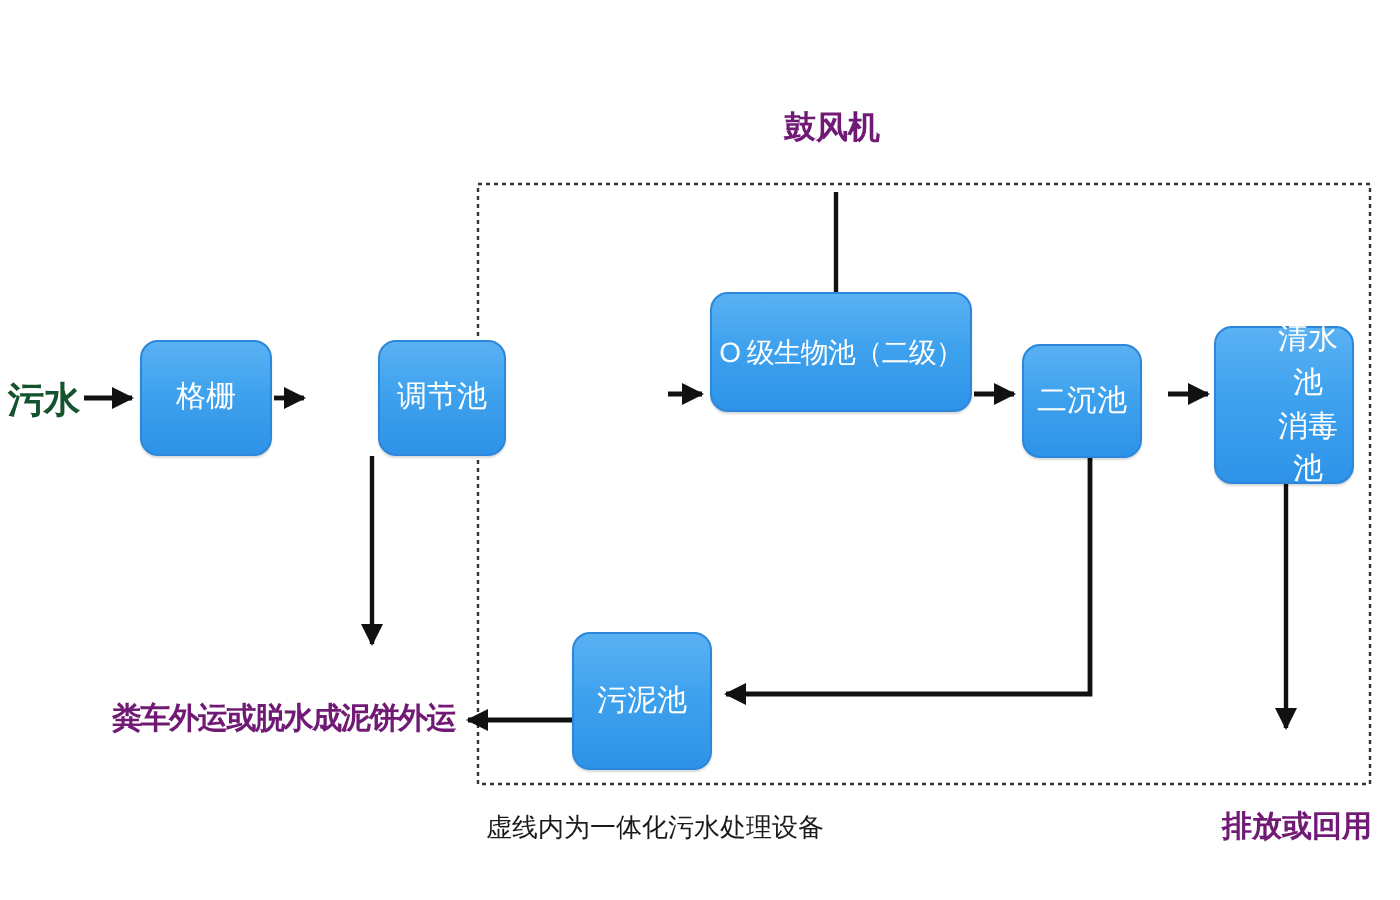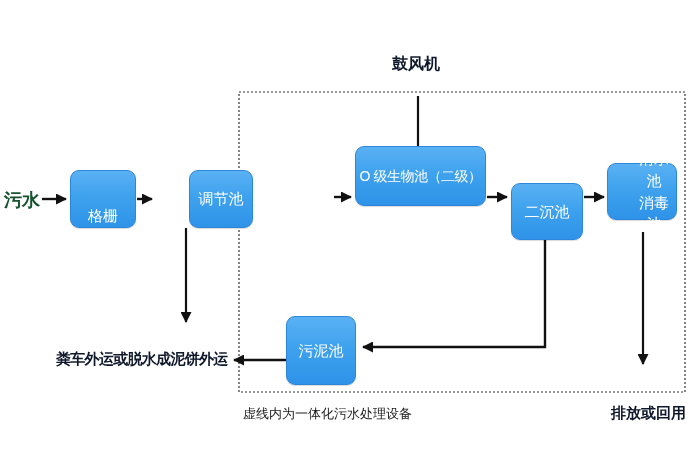--- a/index.html
+++ b/index.html
@@ -33,21 +33,21 @@
     line-height: 1.45;
     box-shadow: 0 1px 1px rgba(0,0,0,0.15);
   }
   .node.small-font { font-size: 14px; letter-spacing: -0.5px; }
   .label {
     position: absolute;
     white-space: nowrap;
     font-weight: bold;
   }
   .label-black { color: #14532d; }
-  .label-blue { color: #0f172a; }
+  .label-blue { color: #701a75; }
   .caption {
     position: absolute;
     white-space: nowrap;
     color: #1a1a1a;
     font-weight: normal;
     font-size: 13px;
   }
 </style>
 </head>
 <body>
@@ -79,38 +79,38 @@
 
     <path d="M186,228 V322" stroke="#111111" stroke-width="2.2" fill="none" marker-end="url(#ah)"></path>
 
     <path d="M545,222 V347 H363" stroke="#111111" stroke-width="2.4" fill="none" marker-end="url(#ah)"></path>
 
     <path d="M286,360 H234" stroke="#111111" stroke-width="2.4" fill="none" marker-end="url(#ah)"></path>
 
     <path d="M643,232 V364" stroke="#111111" stroke-width="2.2" fill="none" marker-end="url(#ah)"></path>
   </svg>
 
-  <div class="node" style="left:70px; top:170px; width:66px; height:58px;justify-content:flex-end;">
+  <div class="node" style="left:70px; top:170px; width:66px; height:58px;">
     <span>格栅</span>
   </div>
 
   <div class="node" style="left:155px; top:170px; width:64px; height:58px;margin-left:34px;">
     <span>调节池</span>
   </div>
 
 
   <div class="node small-font" style="left:355px; top:146px; width:131px; height:60px;text-align:right;">
     <span>O 级生物池（二级）</span>
   </div>
 
-  <div class="node" style="left:511px; top:183px; width:72px; height:57px;">
+  <div class="node" style="left:511px; top:172px; width:60px; height:57px;">
     <span>二沉池</span>
   </div>
 
-  <div class="node" style="left:607px; top:163px; width:70px; height:57px;padding-left:24px;">
+  <div class="node" style="left:607px; top:163px; width:70px; height:79px;padding-left:24px;">
     <span>清水池</span>
     <span>消毒池</span>
   </div>
 
   <div class="node" style="left:286px; top:316px; width:70px; height:69px;">
     <span>污泥池</span>
   </div>
 
   <div class="label label-black" style="left:4px; top:188px; font-size:18px;">污水</div>
 

